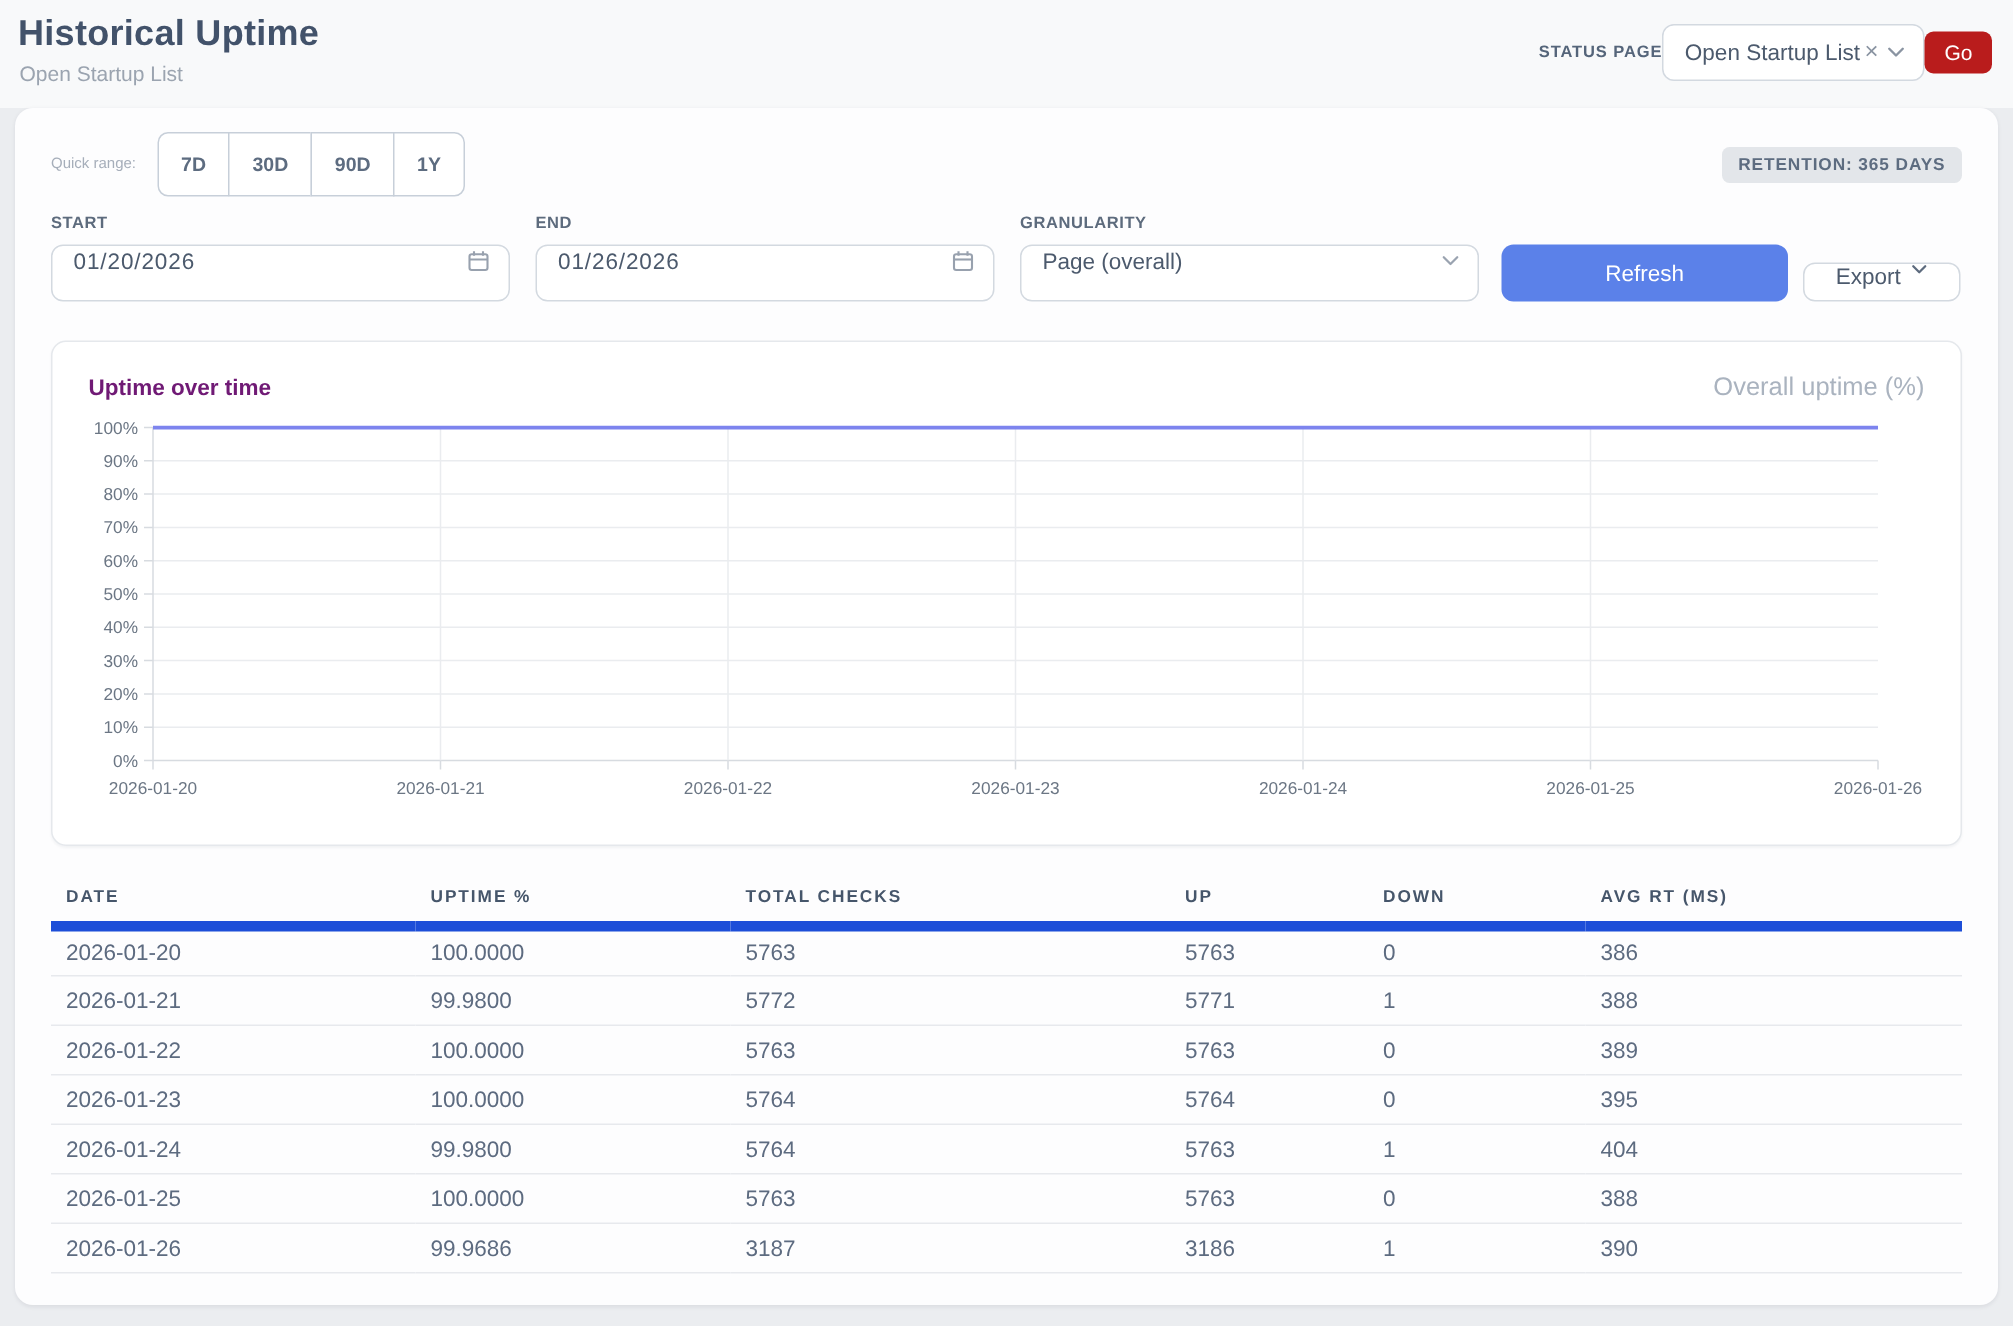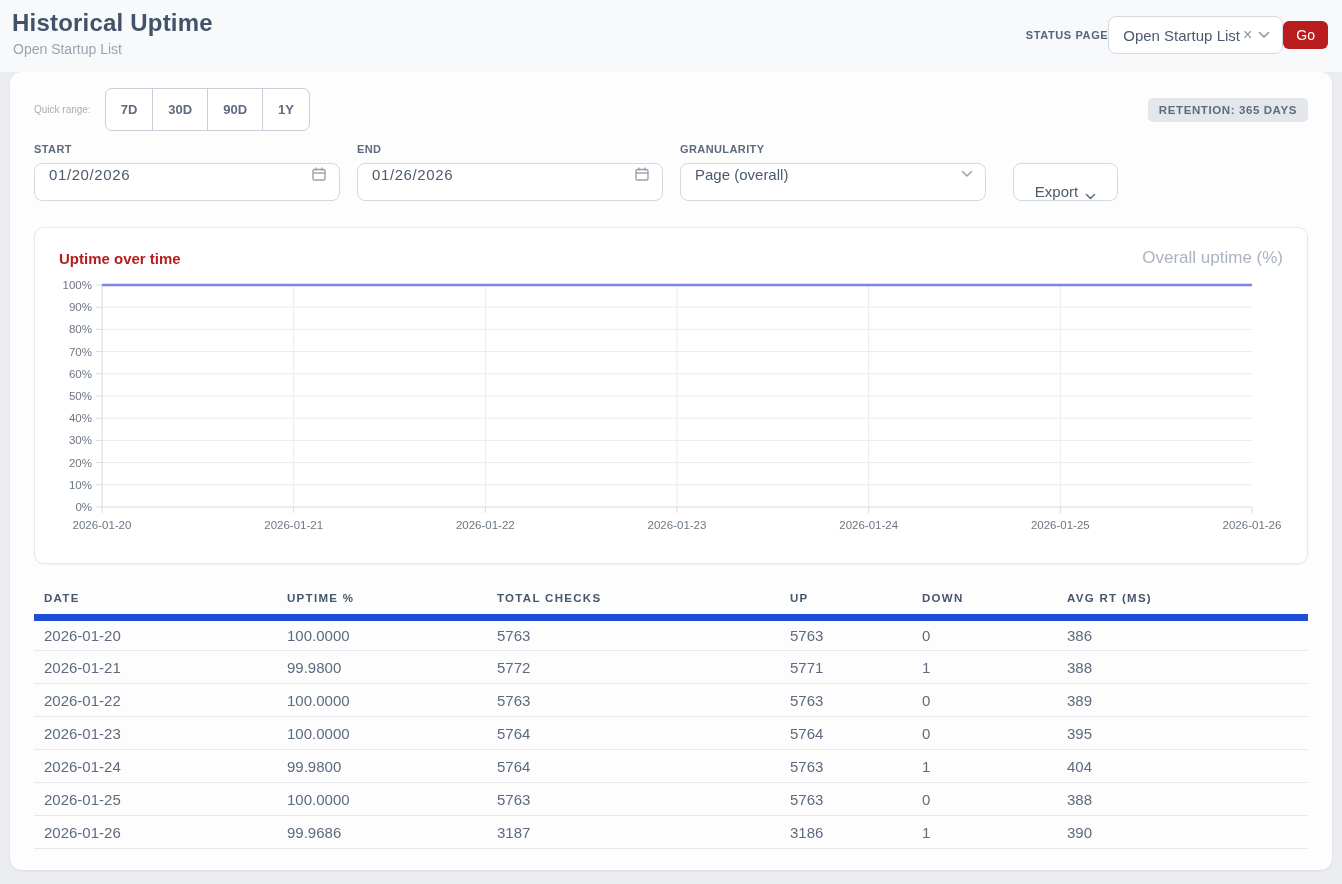--- a/index.html
+++ b/index.html
@@ -32,25 +32,25 @@
   .seg-btn:first-child { border-radius:7px 0 0 7px; margin-left:0; }
   .seg-btn:last-child { border-radius:0 7px 7px 0; }
   .retention-badge { background:#e3e6ea; color:#5d6c80; font-size:11.5px; font-weight:700; letter-spacing:0.6px; border-radius:5px; padding:6px 11px; }
   
   .row2 { display:flex; align-items:flex-end; }
   .field { width:306px; margin-right:17px; }
   .field-label { display:block; font-size:11px; font-weight:700; color:#5d6b7d; letter-spacing:0.4px; margin-bottom:8px; }
   .input-box { display:flex; align-items:center; justify-content:space-between; height:38px; background:#ffffff; border:1px solid #d3d9e0; border-radius:8px; padding:0 12px 16px 14px; cursor:pointer; }
   .input-box .val { font-size:15px; color:#4c5a6d; letter-spacing:0.6px; }
   .refresh-btn { width:191px; height:38px; margin-left:-2px; background:#5b81e9; color:#ffffff; border:none; border-radius:8px; font-size:15px; font-weight:500; font-family:inherit; cursor:pointer; }
-  .export-btn { width:105px; height:38px; margin-left:10px; background:#ffffff; color:#4c5a6d; border:1px solid #d3d9e0; border-radius:8px; font-size:15px; font-family:inherit; cursor:pointer; display:flex; align-items:flex-end; justify-content:center; gap:7px; }
+  .export-btn { width:105px; height:26px; margin-left:10px; background:#ffffff; color:#4c5a6d; border:1px solid #d3d9e0; border-radius:8px; font-size:15px; font-family:inherit; cursor:pointer; display:flex; align-items:flex-start; justify-content:center; gap:7px; }
   
   .chart-card { margin-top:26px; background:#ffffff; border:1px solid #e5e8ec; border-radius:10px; box-shadow:0 1px 2px rgba(20,30,50,0.05); height:337px; padding:17px 24px 0 24px; }
   .chart-head { display:flex; align-items:center; justify-content:space-between; height:26px; margin-bottom:8px; }
-  .chart-title { font-size:15px; font-weight:700; color:#b91c1c; }
+  .chart-title { font-size:15px; font-weight:700; color:#701a75; }
   .chart-legend { font-size:17px; color:#aab3bf; }
   .chart-svg { display:block; width:1226px; height:262px; }
   
   .uptime-table { margin-top:22px; width:1274px; border-collapse:collapse; table-layout:fixed; }
   .uptime-table th { text-align:left; font-size:11.5px; font-weight:700; color:#46566b; letter-spacing:1.3px; padding:6px 10px 10px 10px; border-bottom:7px solid #1d4ed8; }
   .uptime-table td { font-size:15px; color:#5d6b80; padding:0 10px; height:33px; border-bottom:1px solid #e7e9ed; }
 </style>
 <title>Historical Uptime</title></head>
 <body>
 
@@ -120,20 +120,21 @@
       <span class="field-label">GRANULARITY</span>
       <div class="input-box">
         <span class="val" style="letter-spacing:0;">Page (overall)</span>
         <span style="display:flex;">
           <svg width="12" height="8" viewBox="0 0 12 8">
               <polyline points="1.5,1.5 6,6 10.5,1.5" fill="none" stroke="#9aa3b0" stroke-width="1.5" stroke-linecap="round" stroke-linejoin="round"></polyline>
             </svg>
         </span>
       </div>
     </div>
+    <button class="refresh-btn">Refresh</button>
     <button class="export-btn">
       <span>Export</span>
       <span style="display:flex;">
         <svg width="11" height="7" viewBox="0 0 11 7">
             <polyline points="1.5,1.5 5.5,5.5 9.5,1.5" fill="none" stroke="#5d6b7e" stroke-width="1.5" stroke-linecap="round" stroke-linejoin="round"></polyline>
           </svg>
       </span>
     </button>
   </div>
 

